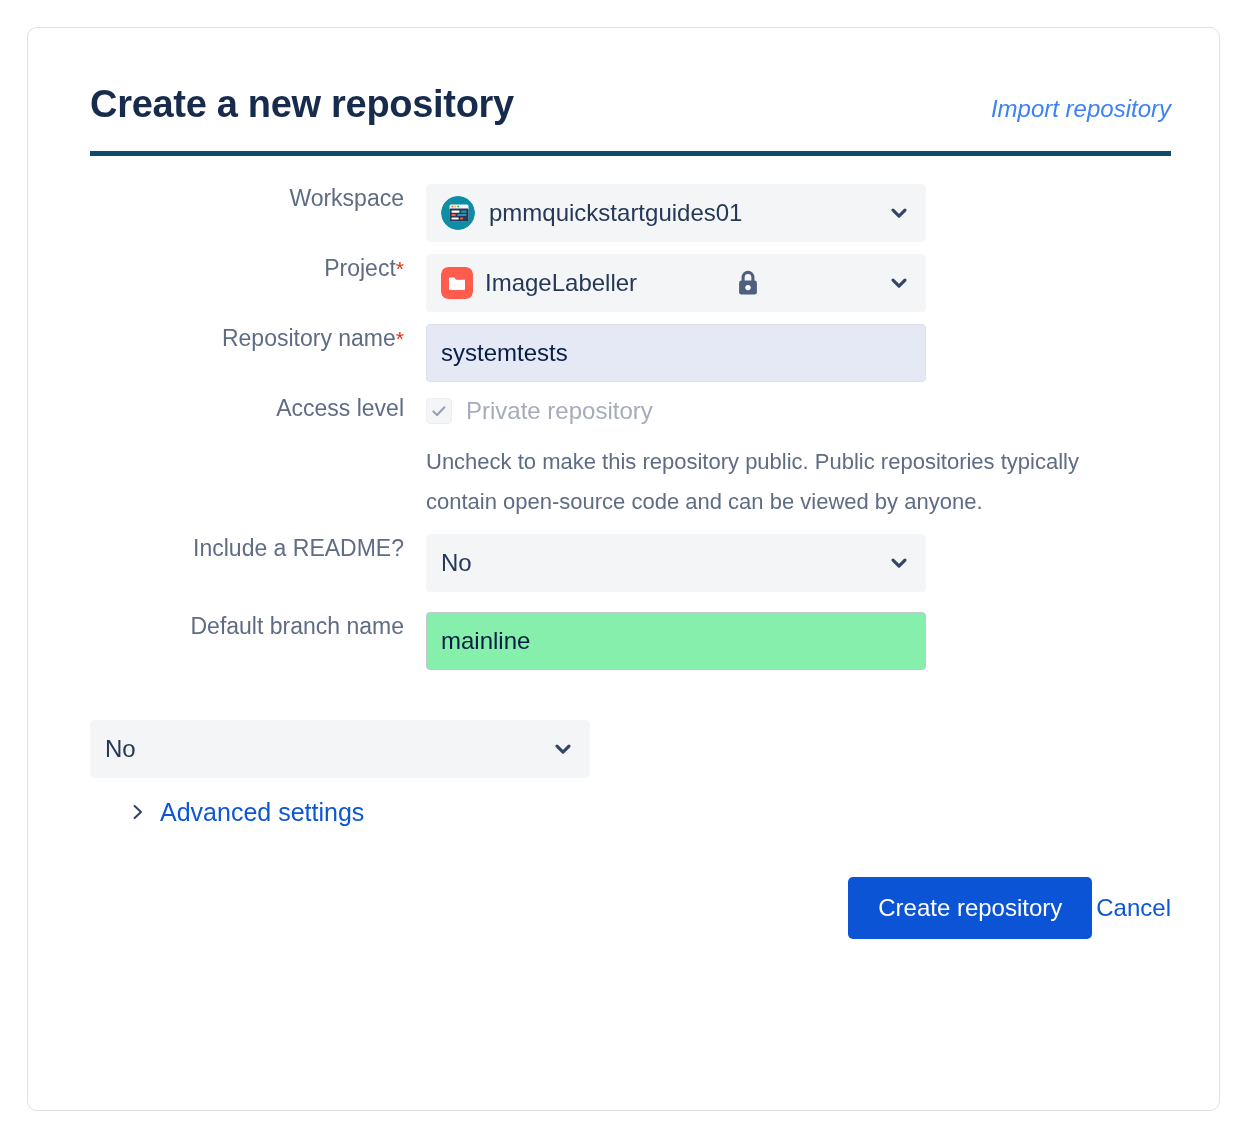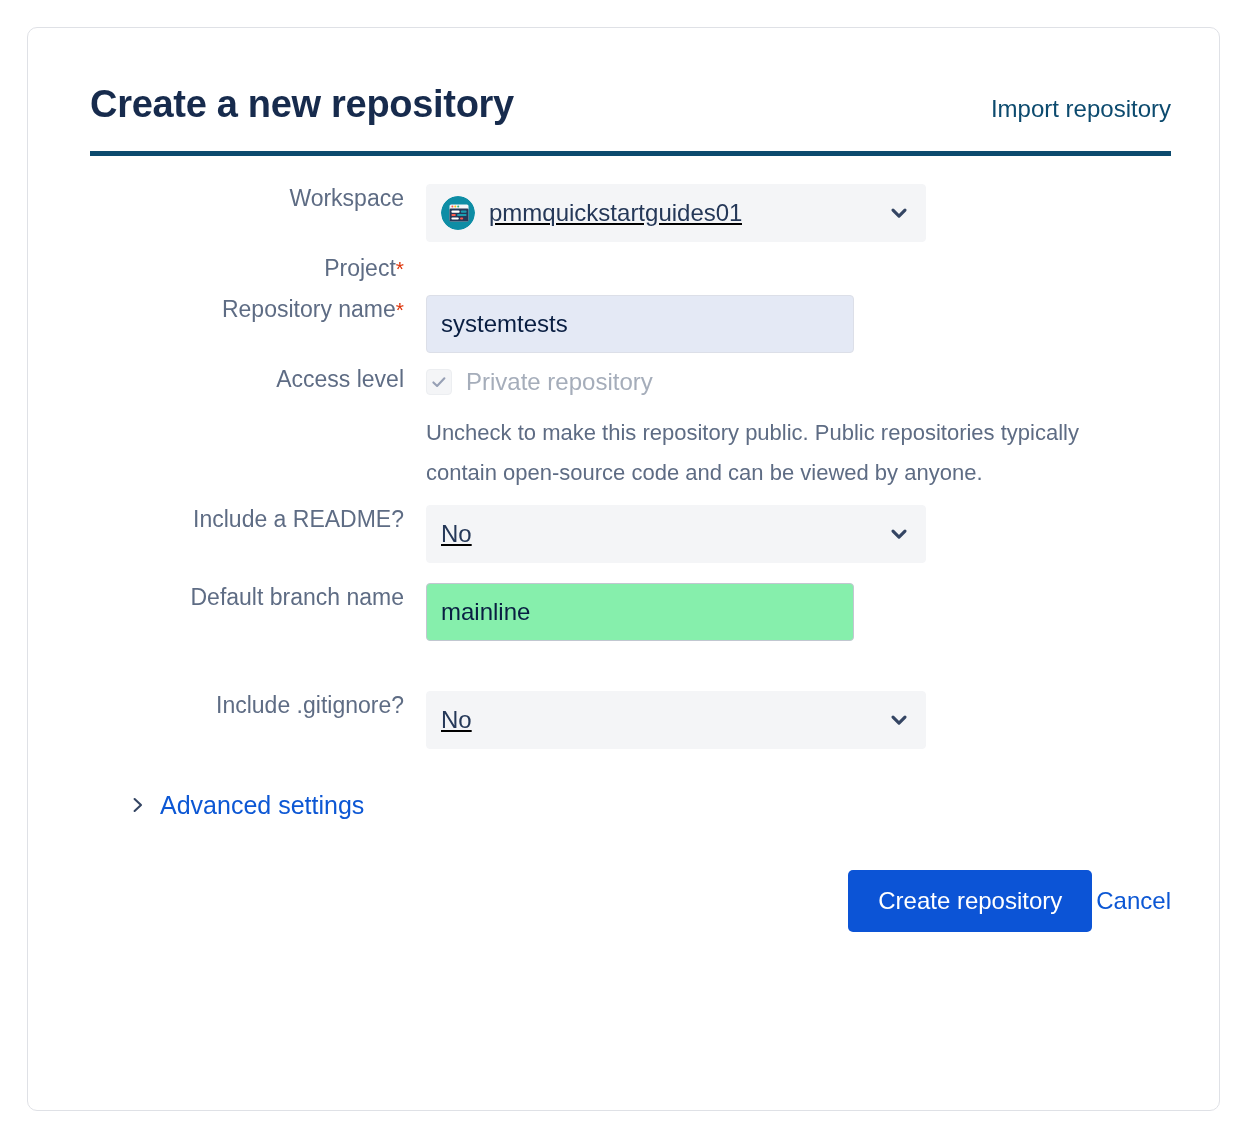--- a/index.html
+++ b/index.html
@@ -50,24 +50,25 @@
   .page-title {
     font-size: 38px;
     font-weight: 700;
     color: #172b4d;
     letter-spacing: -0.3px;
     line-height: 1.15;
     margin: 0;
   }
   .import-link {
     font-size: 24px;
-    color: #0c4a6e;
+    color: #3b82f6;
     text-decoration: none;
     white-space: nowrap;
     cursor: pointer;
+    font-style: italic;
   }
 
   
   .form {
     margin-top: 28px;
     width: 1081px;
   }
   .frow {
     display: flex;
     align-items: flex-start;
@@ -98,21 +99,20 @@
     width: 500px;
     height: 58px;
     background: #f4f5f7;
     border: 1px solid #f4f5f7;
     border-radius: 4px;
     box-sizing: border-box;
     display: flex;
     align-items: center;
     padding: 0 14px;
     cursor: pointer;
-    text-decoration: underline;
   }
   .select .sel-text {
     font-size: 24px;
     color: #253858;
     white-space: nowrap;
     overflow: hidden;
     text-overflow: ellipsis;
   }
   .chev {
     margin-left: auto;
@@ -144,21 +144,21 @@
     flex: 0 0 auto;
     width: 32px;
     height: 32px;
     border-radius: 7px;
     margin-right: 12px;
     display: block;
   }
 
   
   .text-input {
-    width: 428px;
+    width: 500px;
     height: 58px;
     box-sizing: border-box;
     border-radius: 4px;
     font-family: "Liberation Sans", sans-serif;
     font-size: 24px;
     color: #091e42;
     padding: 0 14px;
     outline: none;
   }
   .text-input.highlighted {
@@ -202,21 +202,21 @@
     margin-top: 16px;
     font-size: 22px;
     line-height: 40px;
     color: #5e6c84;
   }
 
   
   .adv-row {
     display: flex;
     align-items: center;
-    margin-top: 42px;
+    margin-top: 20px;
     margin-bottom: 0;
     margin-left: 40px;
   }
   .adv-chev {
     width: 16px;
     height: 20px;
     margin-right: 14px;
     display: block;
     flex: 0 0 auto;
   }
@@ -289,20 +289,37 @@
               <span class="sel-text">pmmquickstartguides01</span>
               <svg class="chev" viewBox="0 0 24 24">
                 <path d="M6 9.2 L12 15.2 L18 9.2" fill="none" stroke="#344563" stroke-width="3.1" stroke-linecap="round" stroke-linejoin="round"></path>
               </svg>
             </div>
           </div>
         </div>
 
         <div class="frow">
           <div class="flabel"><span>Project</span><span class="req">*</span></div>
+          <div class="fctl">
+            <div class="select">
+              <svg class="proj-avatar" viewBox="0 0 32 32">
+                <rect x="0" y="0" width="32" height="32" rx="7" fill="#ff5c4d"></rect>
+                <path d="M8 10.5 h5.2 l1.8 2.2 H24 v9.2 a1 1 0 0 1 -1 1 H9 a1 1 0 0 1 -1 -1 Z" fill="#ffffff"></path>
+              </svg>
+              <span class="sel-text">ImageLabeller</span>
+              <svg class="lock-icon" viewBox="0 0 26 30">
+                <path d="M8.1 13 V9.3 a4.9 4.9 0 0 1 9.8 0 V13" fill="none" stroke="#4f5f7f" stroke-width="3.1"></path>
+                <rect x="4.1" y="12.6" width="17.8" height="14" rx="2.3" fill="#4f5f7f"></rect>
+                <circle cx="13" cy="19.6" r="2.7" fill="#ffffff"></circle>
+              </svg>
+              <svg class="chev" viewBox="0 0 24 24">
+                <path d="M6 9.2 L12 15.2 L18 9.2" fill="none" stroke="#344563" stroke-width="3.1" stroke-linecap="round" stroke-linejoin="round"></path>
+              </svg>
+            </div>
+          </div>
         </div>
 
         <div class="frow">
           <div class="flabel"><span>Repository name</span><span class="req">*</span></div>
           <div class="fctl">
             <input class="text-input highlighted" type="text" value="systemtests" style="">
           </div>
         </div>
 
         <div class="frow access-row">
@@ -333,21 +350,20 @@
         </div>
 
         <div class="frow" style="margin-top:20px;justify-content:space-between;">
           <div class="flabel">Default branch name</div>
           <div class="fctl">
             <input class="text-input plain" type="text" value="mainline" style="">
           </div>
         </div>
 
         <div class="frow" style="margin-top:50px;">
-          <div class="flabel">Include .gitignore?</div>
           <div class="fctl">
             <div class="select">
               <span class="sel-text">No</span>
               <svg class="chev" viewBox="0 0 24 24">
                 <path d="M6 9.2 L12 15.2 L18 9.2" fill="none" stroke="#344563" stroke-width="3.1" stroke-linecap="round" stroke-linejoin="round"></path>
               </svg>
             </div>
           </div>
         </div>
 

